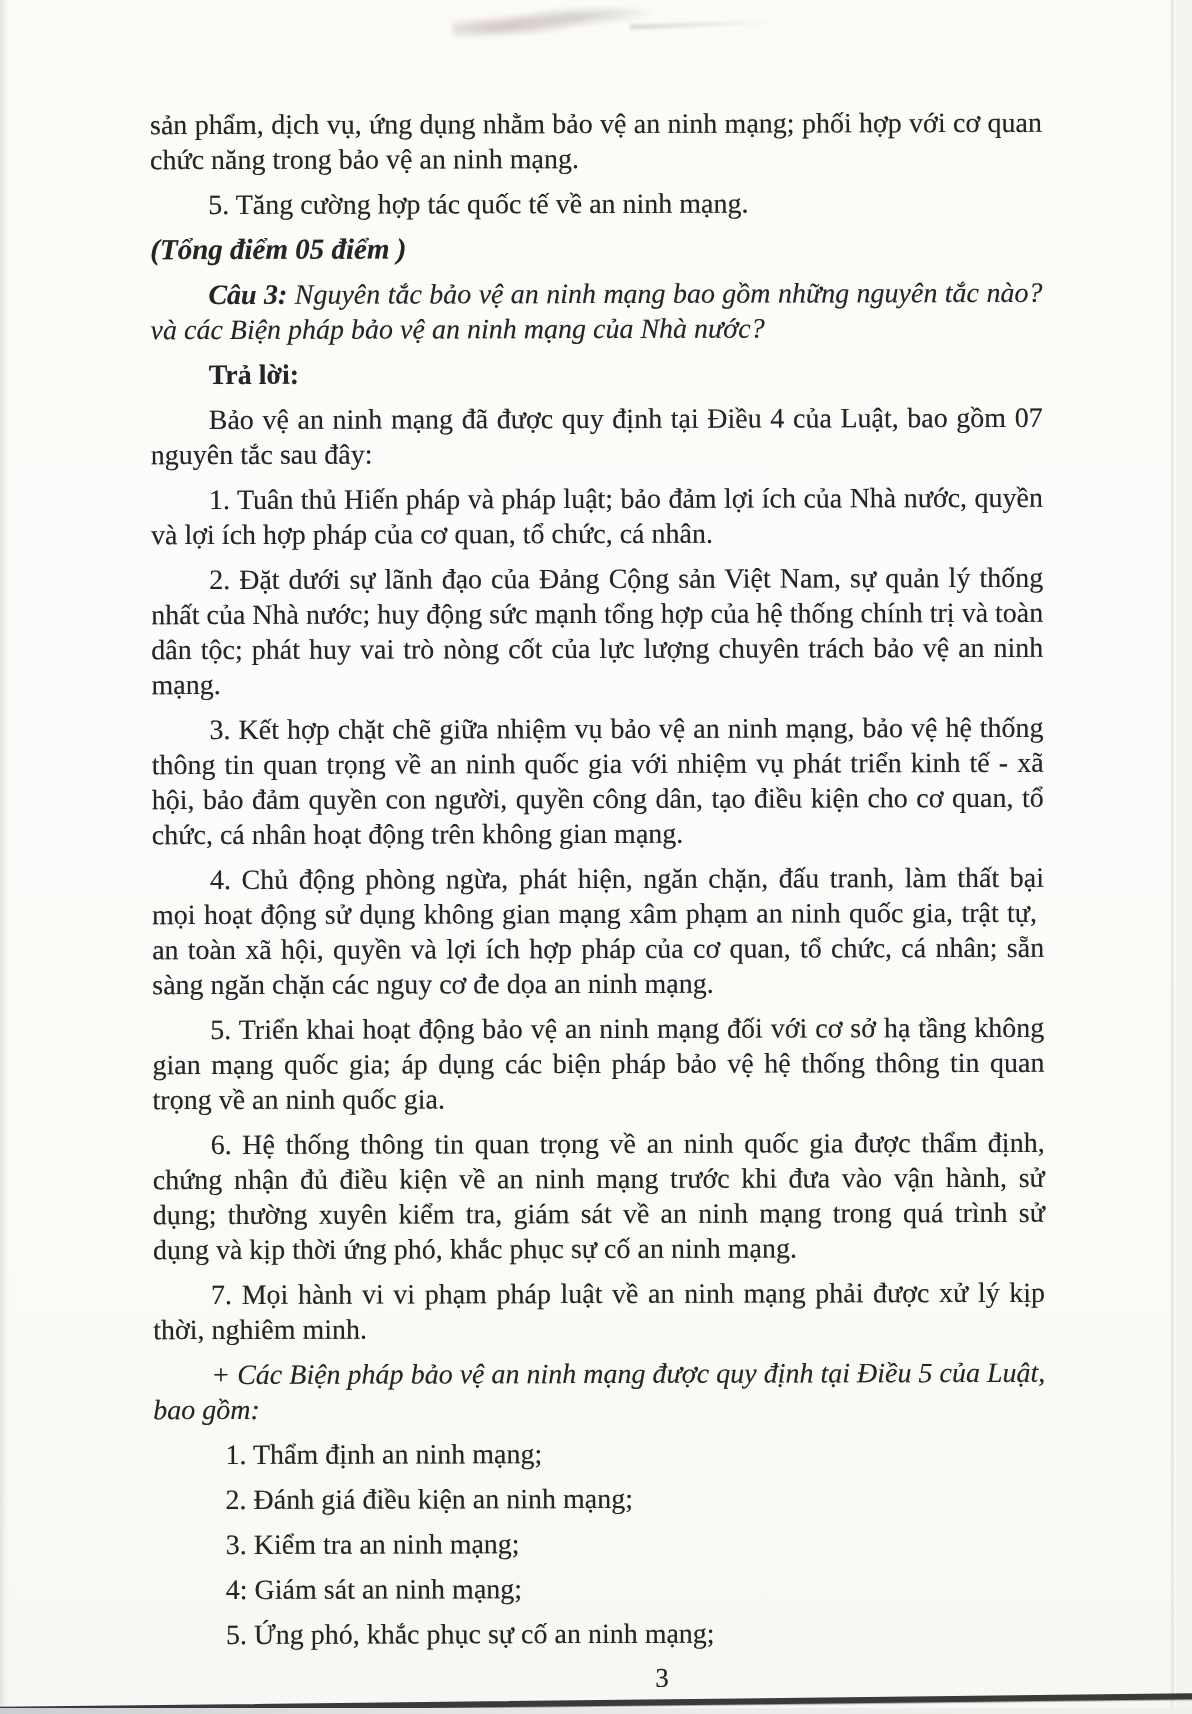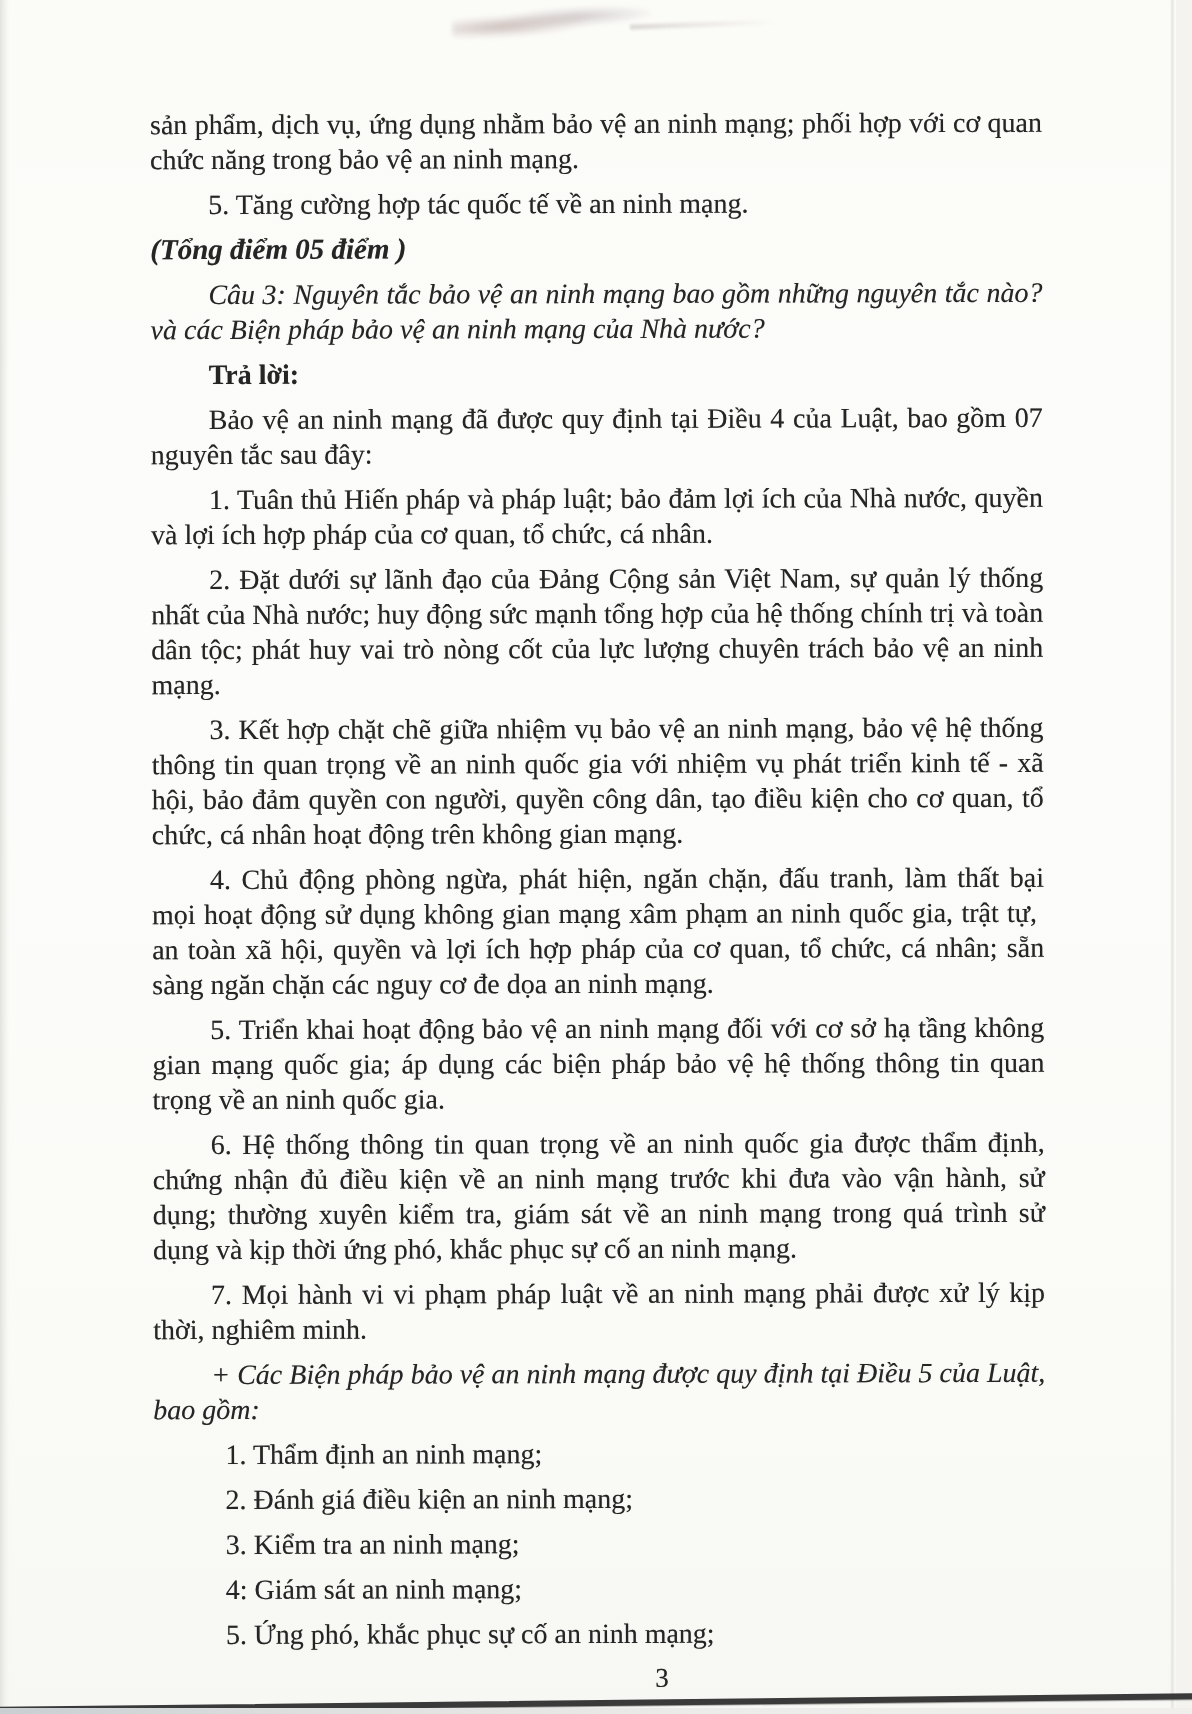--- a/index.html
+++ b/index.html
@@ -62,21 +62,21 @@
     text-shadow:0 0 .7px rgba(45,45,45,.45);
     transform:rotate(-0.15deg);
   }
   .content p{margin:0 0 10px 0;text-align:justify;}
   .p-indent{text-indent:58px;}
   .p-list{text-indent:72px;text-align:left;}
   .p-total{
     text-align:right;font-weight:bold;font-style:italic;
     margin-right:-22px;font-size:29px;
   }
-  .b-i{font-weight:normal;font-style:italic;}
+  .b-i{font-weight:bold;font-style:italic;}
   .it{font-style:italic;}
   .bold{font-weight:bold;}
   .page-number{
     text-align:center;transform:translateX(62px);
     margin-top:4px;font-size:27px;
   }
 </style>
 </head>
 <body>
 

